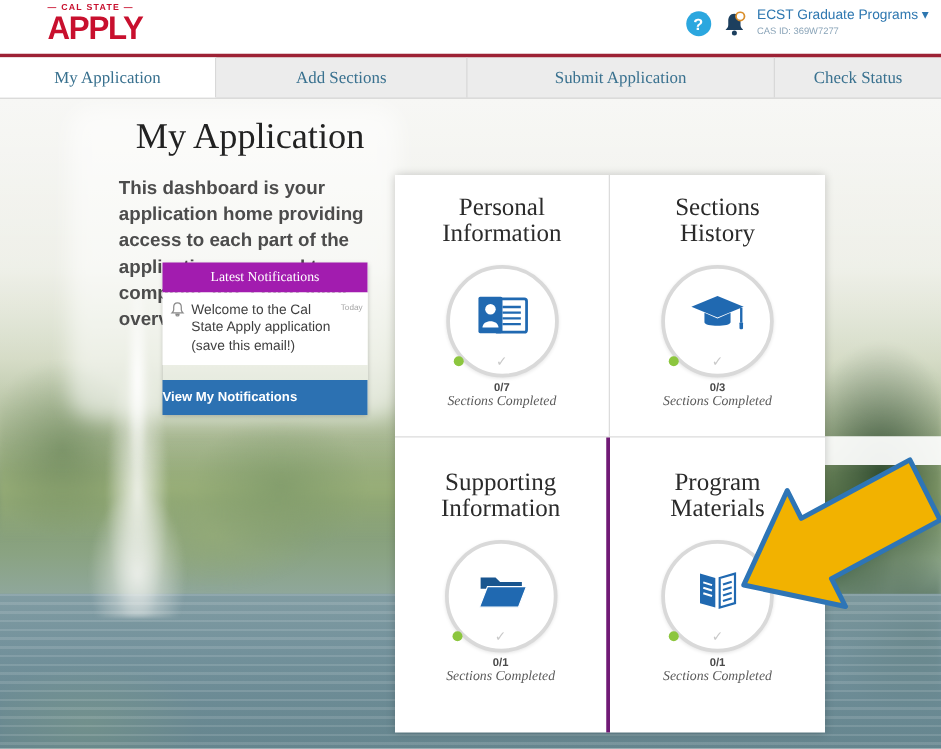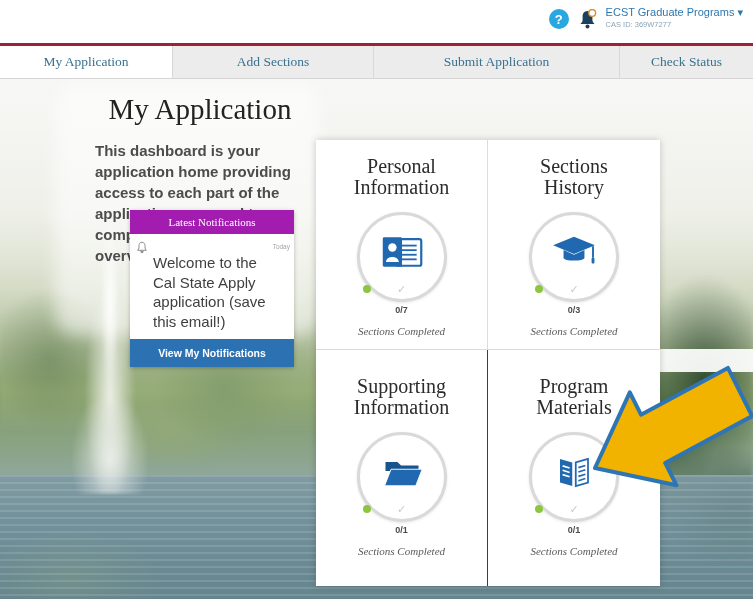--- a/index.html
+++ b/index.html
@@ -65,72 +65,76 @@
     font-family:"Liberation Serif",serif;font-size:29px;color:#222;z-index:2;}
   .intro-desc{position:absolute;left:95px;top:140px;width:208px;font-size:15px;
     line-height:1.4;color:#4c4c4c;z-index:2;font-weight:bold;}
 
   
   .notif{position:absolute;left:130px;top:210px;width:164px;z-index:2;
     box-shadow:0 1px 4px rgba(0,0,0,.25);}
   .notif-head{background:#a21caf;color:#fff;font-family:"Liberation Serif",serif;
     font-size:11px;text-align:center;padding:6px 0;}
   .notif-body{background:#fff;padding:7px 6px 8px 6px;position:relative;display:flex;gap:5px;}
-  .notif-msg{font-size:15px;color:#3f3f3f;line-height:1.3;width:118px;margin-top:12px;}
+  .notif-msg{font-size:11px;color:#3f3f3f;line-height:1.3;width:118px;}
   .notif-time{position:absolute;right:4px;top:9px;font-size:6.5px;color:#a5a5a5;}
-  .notif-btn{background:#2c71b2;color:#fff;font-weight:bold;font-size:10.5px;text-align:center;
-    padding:8px 0;cursor:pointer;}
+  .notif-btn{background:#2c71b2;color:#fff;font-weight:bold;font-size:10.5px;
+    padding:8px 0;cursor:pointer;margin-top:12px;}
 
   
   .getting{position:absolute;left:316px;top:88px;width:224px;z-index:2;
     background:rgba(206,206,206,.97);padding:5px 8px 7px 8px;box-sizing:border-box;}
   .getting-title{font-size:9.5px;font-weight:bold;color:#1c1c1c;}
   .getting-text{font-size:8.5px;color:#2e2e2e;line-height:1.25;margin-top:1px;}
 
   
   .panel{position:absolute;left:316px;top:140px;width:344px;height:446px;background:#fff;
     z-index:2;box-shadow:0 0 7px rgba(0,0,0,.2);display:grid;
     grid-template-columns:172px 172px;grid-template-rows:210px 236px;}
   .card{text-align:center;box-sizing:border-box;padding-top:16px;cursor:pointer;}
   .card.c0{border-right:1px solid #dcdcdc;border-bottom:1px solid #dcdcdc;}
   .card.c1{border-bottom:1px solid #dcdcdc;}
-  .card.c2{border-right:1px solid #701a75;padding-top:26px;}
+  .card.c2{border-right:3px solid #701a75;padding-top:26px;}
   .card.c3{padding-top:26px;}
   .card-title{font-family:"Liberation Serif",serif;font-size:20px;line-height:1.07;
     color:#2b2b2b;width:130px;margin:0 auto;}
   .ring{position:relative;width:84px;height:84px;margin:13px auto 3px auto;border-radius:50%;
     border:3px solid #d9d9d9;background:#fff;box-shadow:0 1px 3px rgba(0,0,0,.1);}
   .ring svg{position:absolute;left:50%;top:44%;transform:translate(-50%,-50%);}
   .check{position:absolute;left:50%;bottom:3px;transform:translateX(-50%);
     color:#c9c9c9;font-size:11px;}
   .dot{position:absolute;left:3px;bottom:6px;width:8px;height:8px;border-radius:50%;
     background:#8cc63e;}
   .fraction{font-size:9px;font-weight:bold;color:#4a4a4a;margin-top:0;}
   .caption{font-family:"Liberation Serif",serif;font-style:italic;font-size:11px;
-    color:#5a5a5a;margin-top:10px;}
+    color:#5a5a5a;margin-top:0;}
 
   
   .arrow-layer{position:absolute;inset:0;z-index:3;pointer-events:none;}
 </style>
 </head>
 <body>
 
 <div id="screen">
 
   <div class="photo">
     <div class="trees"></div>
     <div class="water"></div>
     <div class="ripples"></div>
     <div class="fountain"></div>
   </div>
   <div class="wash"></div>
   <div class="wash-left"></div>
   <div class="row-strip"></div>
 
   <div class="header">
+    <div class="logo">
+      <div class="logo-top">— CAL STATE —</div>
+      <div class="logo-main">APPLY</div>
+    </div>
     <div class="hdr-right">
       <div class="help-circle">
         <span>?</span>
       </div>
       <div class="bell-wrap">
         <svg width="19" height="21" viewBox="0 0 19 21">
           <path d="M9.5 2 C6 2 4.6 4.8 4.6 7.6 L4.6 11 C4.6 12.6 3.6 13.8 2.4 15 L16.6 15 C15.4 13.8 14.4 12.6 14.4 11 L14.4 7.6 C14.4 4.8 13 2 9.5 2 Z" fill="#1c3f5e"></path>
           <circle cx="9.5" cy="17.4" r="2" fill="#1c3f5e"></circle>
           <circle cx="14.2" cy="4" r="3.4" fill="#fff" stroke="#d98e2b" stroke-width="1.4"></circle>
         </svg>

